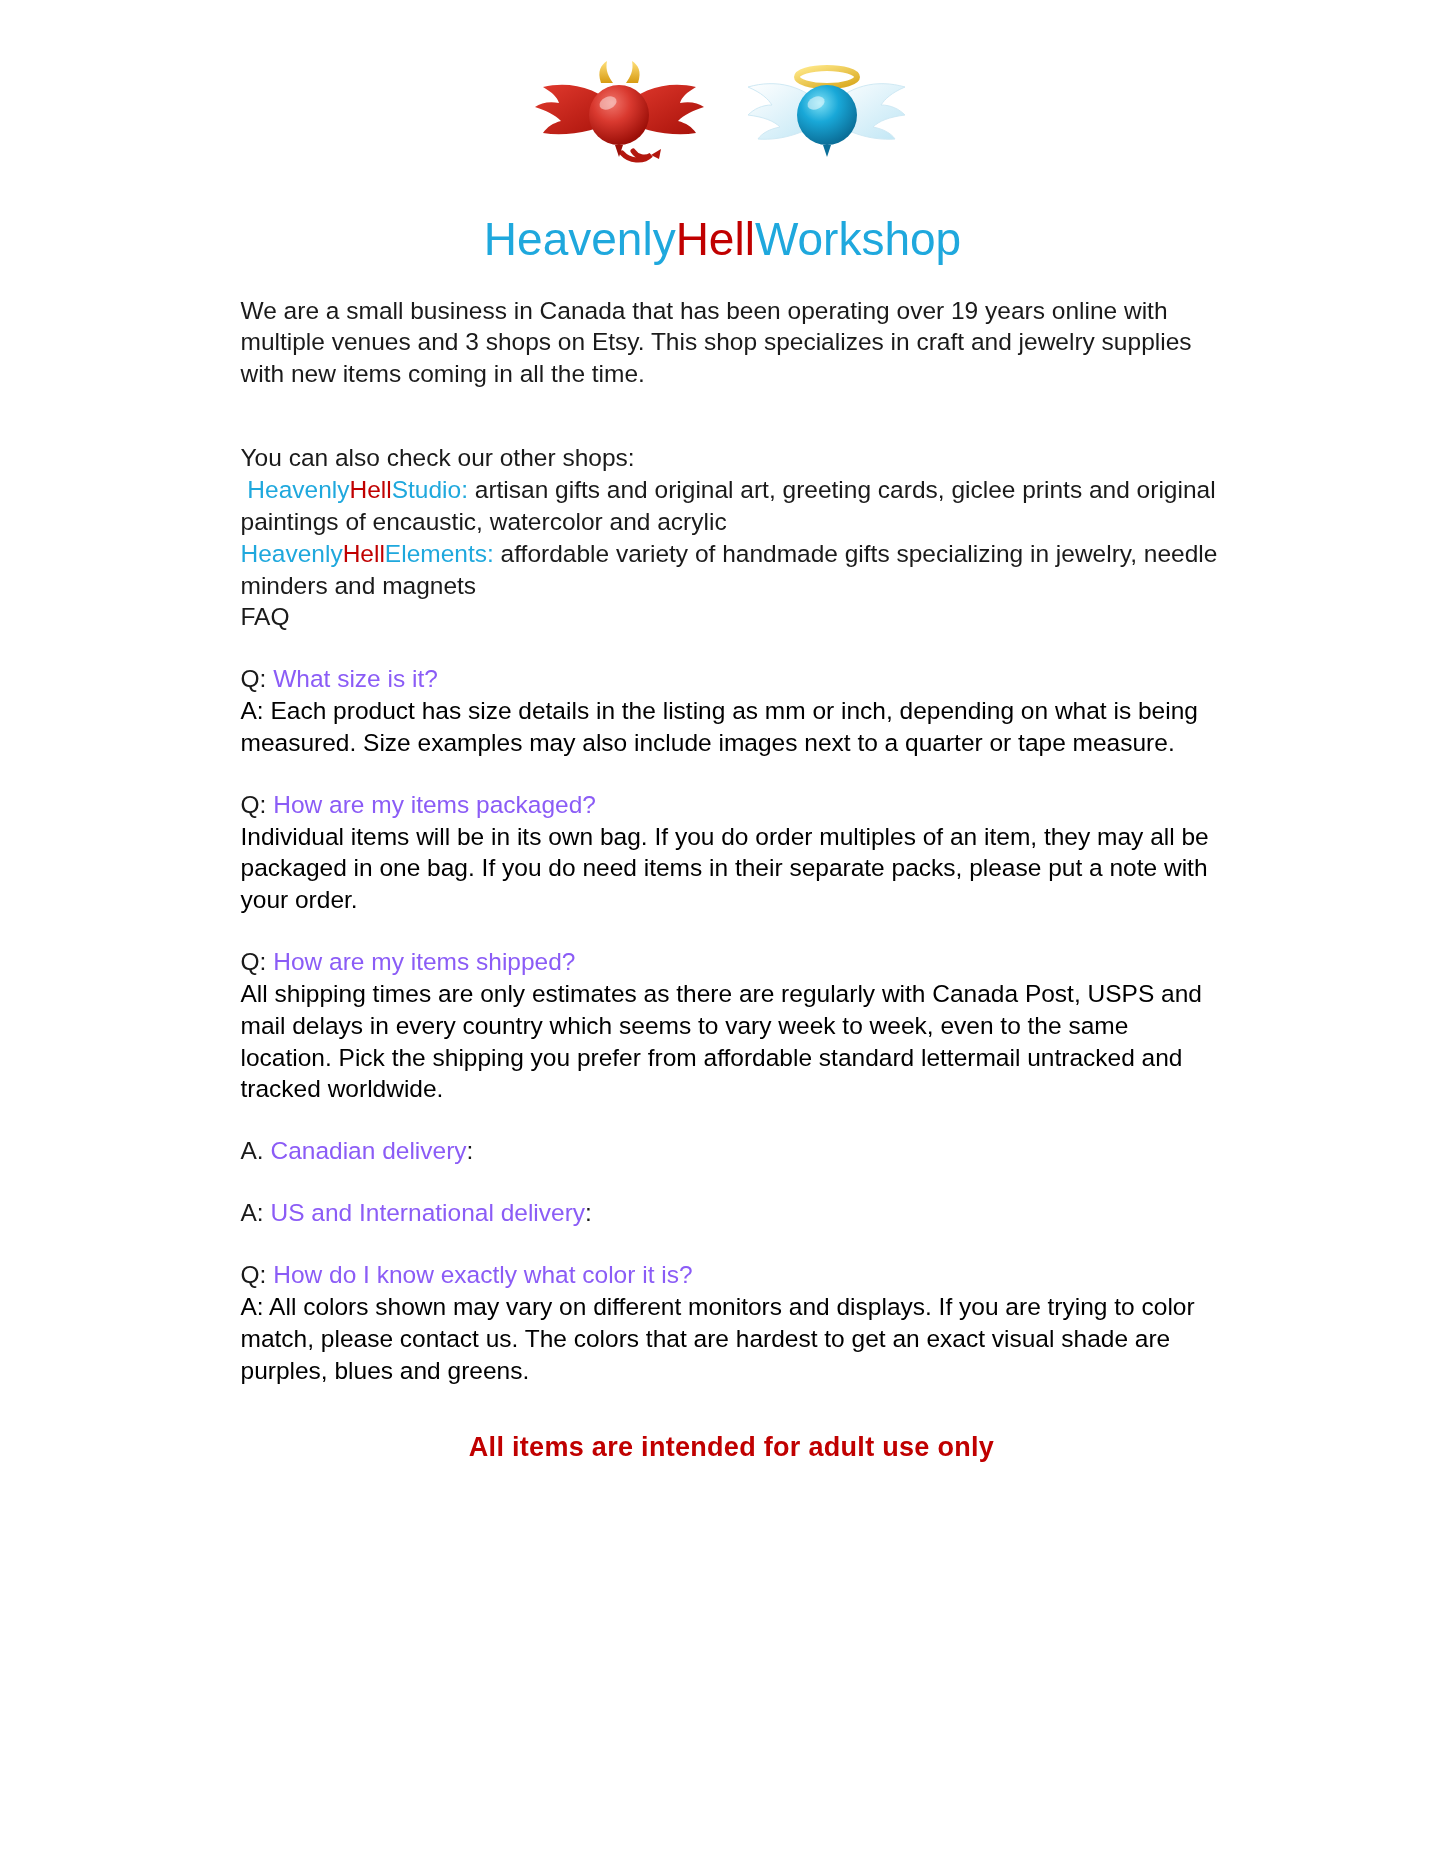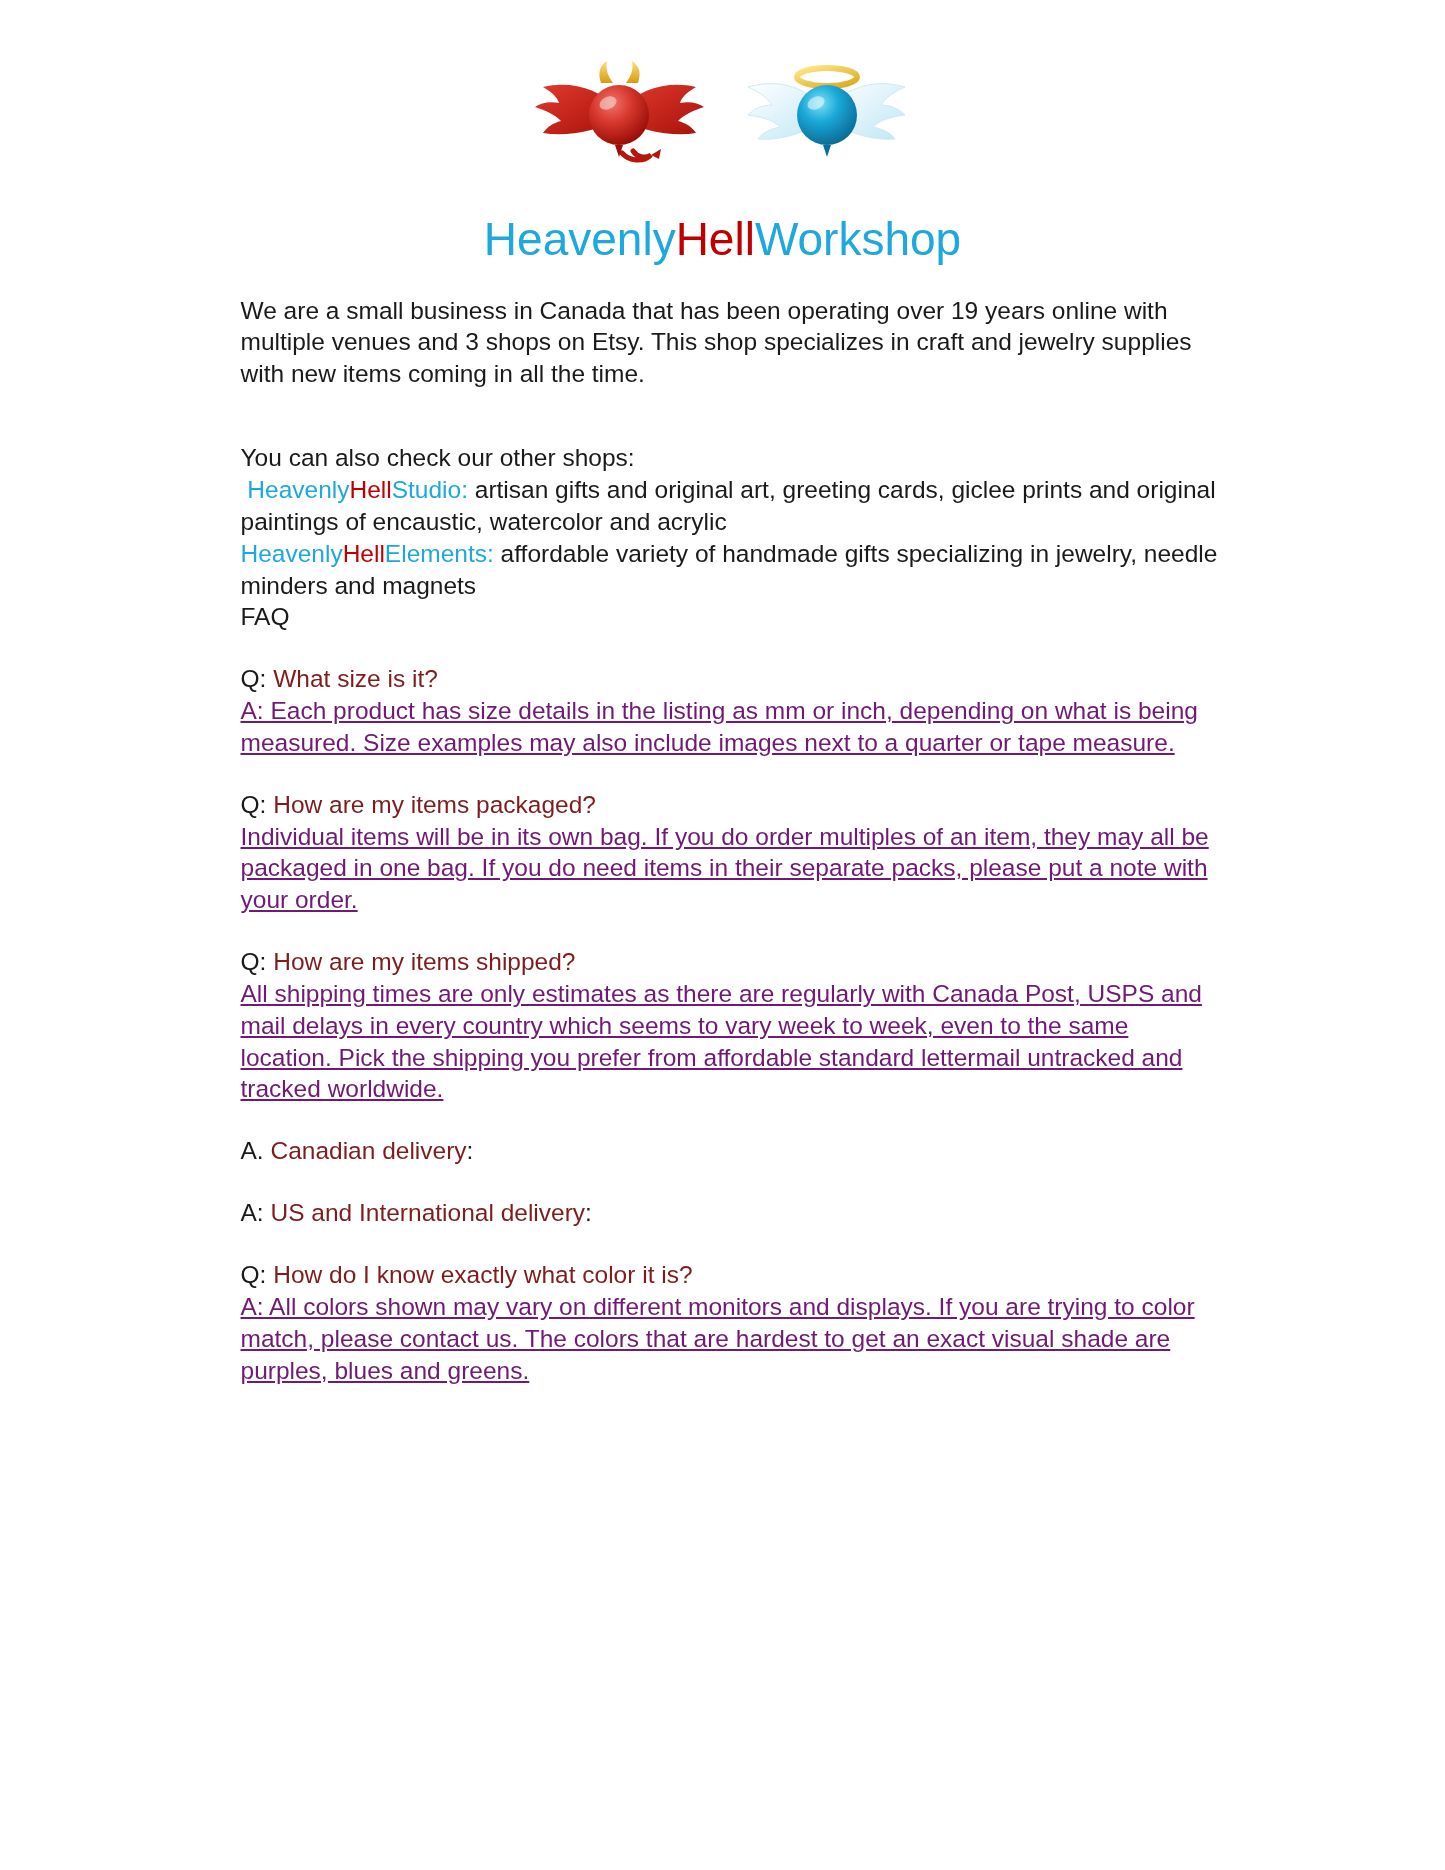--- a/index.html
+++ b/index.html
@@ -64,22 +64,22 @@
   .gap-lg { height: 30px; }
   .gap-md { height: 26px; }
 
   .intro { margin-top: 30px; }
 
   .shop-link-heavenly { color: #1fa8dd; }
   .shop-link-hell { color: #c00000; }
   .shop-link-tail { color: #1fa8dd; }
 
   .q-label { color: #1a1a1a; }
-  .q-text { color: #7f1d1d; text-align: right; }
-  .a-line { color: #701a75; text-decoration: underline; }
+  .q-text { color: #8b5cf6; text-align: right; }
+  .a-line { color: #000000; }
 
   .faq-block { margin-top: 0; }
 
   .footer-note {
     text-align: center;
     color: #c00000;
     font-size: 27px;
     margin-top: 46px;
     font-weight: 600;
     letter-spacing: 0.3px;
@@ -215,15 +215,16 @@
       <p class="blk"><span class="q-label">A:</span><span class="q-text"> US and International delivery</span><span class="q-label">:</span></p>
     </div>
 
     <div class="gap-lg"></div>
 
     <div class="faq-block">
       <p class="blk"><span class="q-label">Q:</span><span class="q-text"> How do I know exactly what color it is?</span></p>
       <p class="a-line">A: All colors shown may vary on different monitors and displays. If you are trying to color match, please contact us. The colors that are hardest to get an exact visual shade are purples, blues and greens.</p>
     </div>
 
+    <div class="footer-note">All items are intended for adult use only</div>
 
   </div>
 </div>
 
 </body></html>

